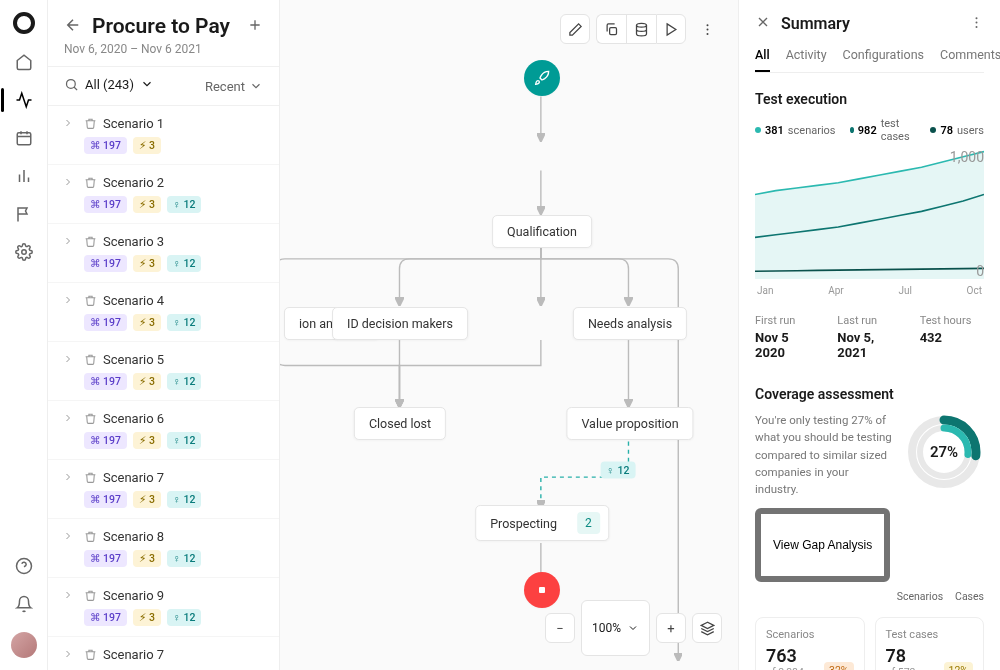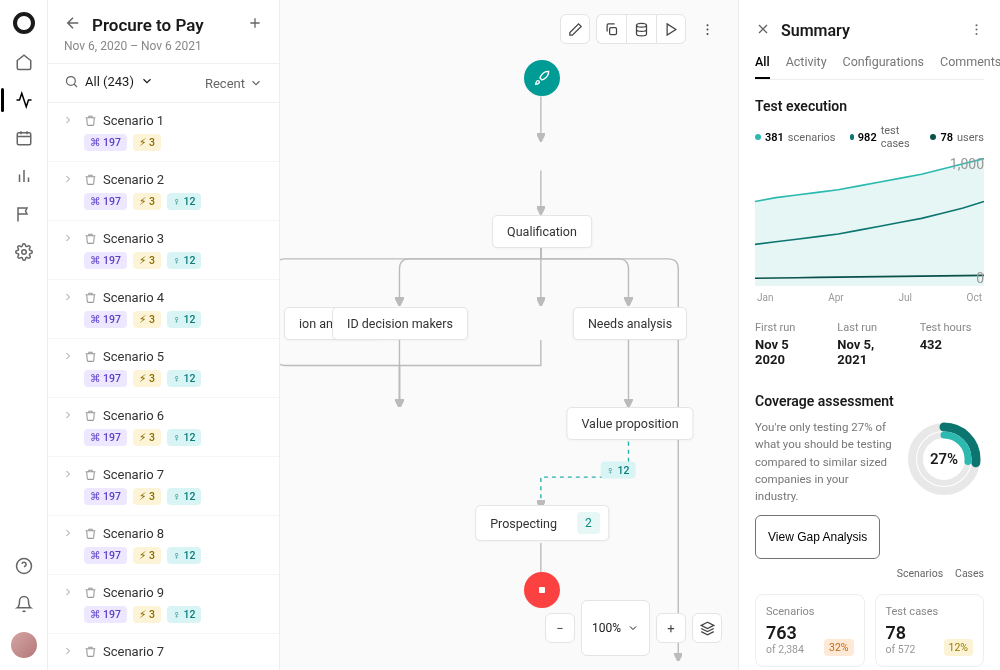--- a/index.html
+++ b/index.html
@@ -35,21 +35,21 @@
 
 .sidebar {
   width: 232px;
   background: #fff;
   border-right: 1px solid #eee;
   display: flex;
   flex-direction: column;
 }
 .side-head { padding: 14px 16px 10px; }
 .side-title-row { display: flex; align-items: center; gap: 10px; margin-bottom: 4px; }
-.side-title { font-size: 17px; font-weight: 600; flex: 1; }
+.side-title { font-size: 21px; font-weight: 600; flex: 1; }
 .side-sub { color: #888; font-size: 12px; }
 .side-filter { display: flex; align-items: center; padding: 10px 16px; gap: 8px; border-bottom: 1px solid #f0f0f0; border-top: 1px solid #f0f0f0; }
 .side-filter .filter-left { display: flex; gap: 6px; flex: 1; }
 .side-filter .sort { color: #666; display: flex; align-items: center; gap: 4px; }
 
 .scenario-list { overflow-y: auto; flex: 1; }
 .scenario-item { padding: 10px 16px 10px 14px; border-bottom: 1px solid #f5f5f5; display: flex; gap: 10px; cursor: pointer; }
 .scenario-item .chev { color: #999; padding-top: 1px; }
 .scenario-item .scen-body { flex: 1; }
 .scen-title-row { display: flex; align-items: center; gap: 6px; font-size: 13px; color: #333; margin-bottom: 6px; }
@@ -101,21 +101,21 @@
 
 .panel {
   width: 262px;
   background: #fff;
   border-left: 1px solid #eee;
   display: flex;
   flex-direction: column;
   padding: 14px 16px;
   overflow-y: auto;
 }
-.panel-head { display: flex; align-items: center; gap: 10px; margin-bottom: 14px; margin-top: 7px; }
+.panel-head { display: flex; align-items: center; gap: 10px; margin-bottom: 14px; }
 .panel-title { font-size: 16px; font-weight: 600; flex: 1; }
 .panel-tabs { display: flex; gap: 16px; border-bottom: 1px solid #eee; margin-bottom: 18px; font-size: 12.5px; }
 .panel-tabs .tab { padding-bottom: 8px; color: #777; cursor: pointer; }
 .panel-tabs .tab.active { color: #000; border-bottom: 2px solid #000; font-weight: 500; }
 
 .sec-title { font-size: 14px; font-weight: 600; margin-bottom: 10px; }
 .legend { display: flex; gap: 14px; font-size: 11px; color: #666; margin-bottom: 6px; }
 .legend .li { display: flex; align-items: center; gap: 4px; }
 .legend .dot { width: 6px; height: 6px; border-radius: 50%; }
 .legend .val { color: #000; font-weight: 600; }
@@ -128,21 +128,21 @@
 .stats3 .stat { flex: 1; }
 .stats3 .lbl { font-size: 11px; color: #888; margin-bottom: 3px; }
 .stats3 .val { font-size: 13px; font-weight: 700; }
 
 .coverage { margin-bottom: 14px; }
 .cov-body { display: flex; gap: 12px; align-items: flex-start; }
 .cov-text { font-size: 11.5px; color: #777; line-height: 1.5; flex: 1; }
 .donut { width: 80px; height: 80px; position: relative; flex-shrink: 0; }
 .donut svg { transform: rotate(-90deg); }
 .donut .pct { position: absolute; inset: 0; display: flex; align-items: center; justify-content: center; font-size: 15px; font-weight: 600; }
-.gap-btn { margin-top: 10px; border: 1px solid #737373; background: #fff; border-radius: 6px; padding: 14px 12px; font-size: 12px; cursor: pointer; }
+.gap-btn { margin-top: 10px; border: 6px solid #737373; background: #fff; border-radius: 6px; padding: 24px 12px; font-size: 12px; cursor: pointer; }
 .cov-legend { display: flex; gap: 12px; justify-content: flex-end; font-size: 10.5px; color: #666; margin-top: 8px; }
 
 .two-cards { display: flex; gap: 10px; }
 .small-card { flex: 1; border: 1px solid #eee; border-radius: 8px; padding: 10px; position: relative; }
 .small-card .lbl2 { font-size: 11px; color: #888; margin-bottom: 4px; }
 .small-card .big { font-size: 18px; font-weight: 600; }
 .small-card .of { font-size: 10.5px; color: #999; }
 .small-card .pct2 { position: absolute; right: 10px; bottom: 10px; font-size: 10.5px; padding: 2px 5px; border-radius: 4px; }
 .pct2.orange { background: #fde9d6; color: #c06a13; }
 .pct2.yellow { background: #fcf3d4; color: #9a7a00; }
@@ -476,20 +476,21 @@
 
       <div class="node circle start" style="left:262px;top:78px">
           <svg width="16" height="16" viewBox="0 0 24 24" fill="none" stroke="#fff" stroke-width="2">
             <path d="M4.5 16.5c-1.5 1.26-2 5-2 5s3.74-.5 5-2c.71-.84.7-2.13-.09-2.91a2.18 2.18 0 00-2.91-.09zM12 15l-3-3a22 22 0 012-3.95A12.88 12.88 0 0122 2c0 2.72-.78 7.5-6 11a22.35 22.35 0 01-4 2z"></path>
           </svg>
         </div>
       <div class="node" style="left:262px;top:215px">Qualification</div>
       <div class="node" style="left:4px;top:307px;transform:none">ion analysis</div>
       <div class="node" style="left:120px;top:307px">ID decision makers</div>
       <div class="node" style="left:350px;top:307px">Needs analysis</div>
+      <div class="node" style="left:120px;top:407px">Closed lost</div>
       <div class="node" style="left:350px;top:407px">Value proposition</div>
       <div class="pill cyan edge-label" style="left:338px;top:470px">♀ <span>12</span></div>
       <div class="node withbadge" style="left:262px;top:505px">
           <span>Prospecting</span>
           <span class="nb">2</span>
         </div>
       <div class="node circle stop" style="left:262px;top:590px">
           <svg width="12" height="12" viewBox="0 0 24 24">
             <rect x="6" y="6" width="12" height="12" rx="2" fill="#fff"></rect>
           </svg>

